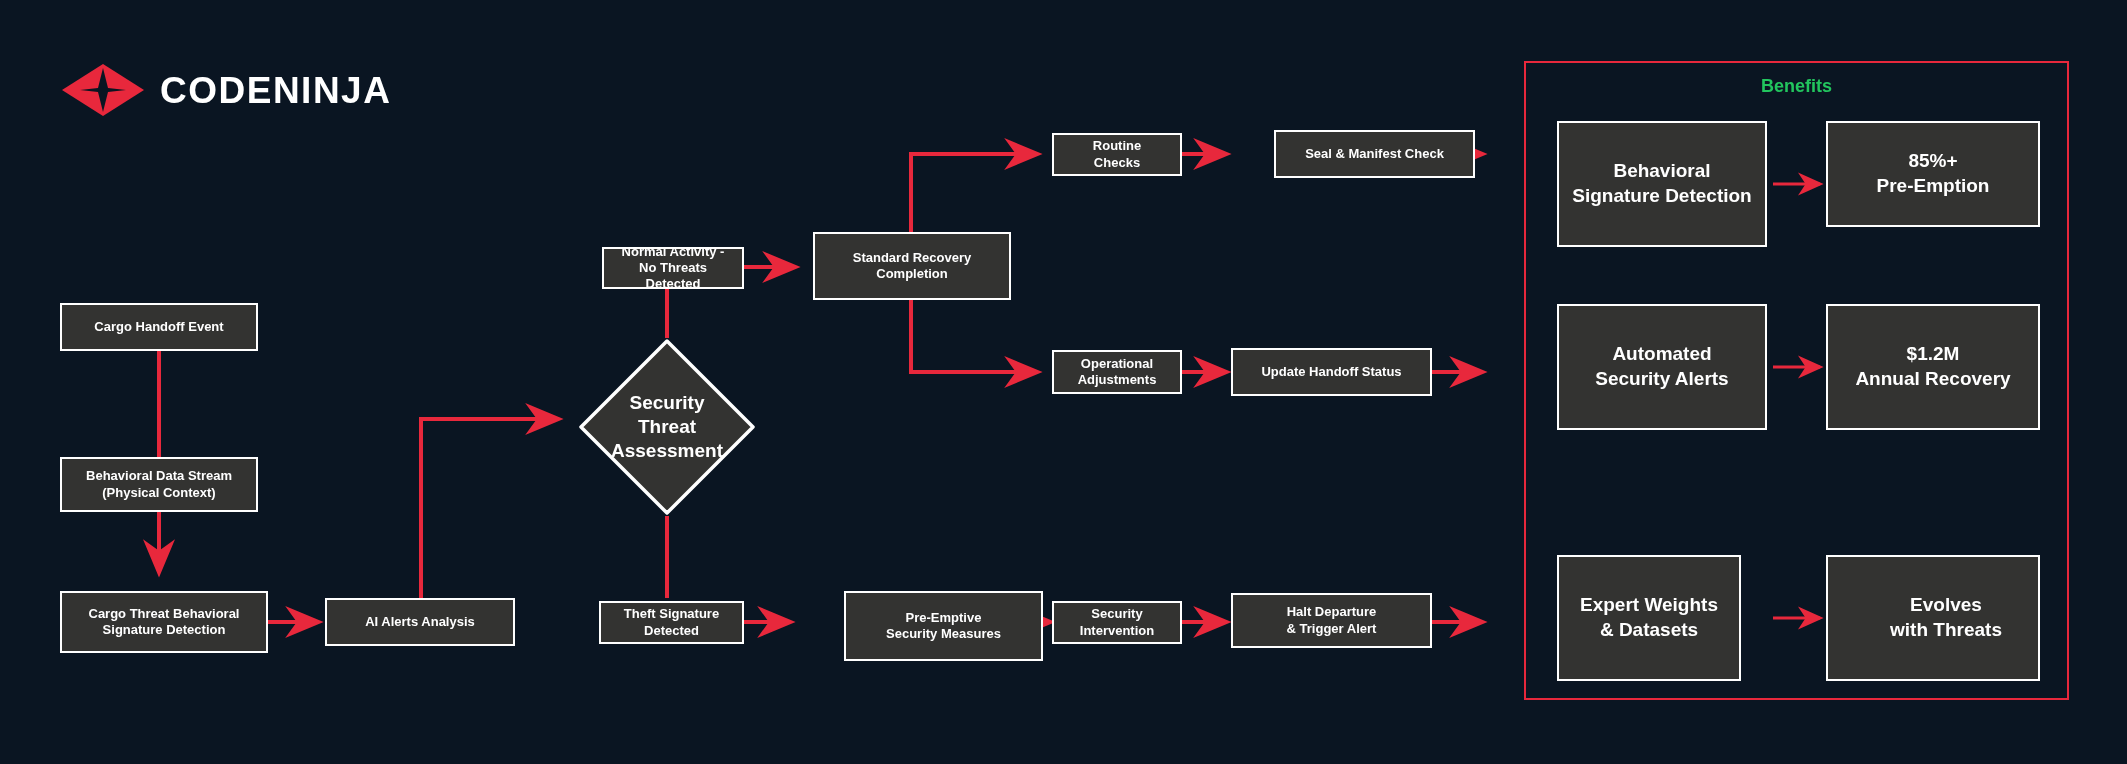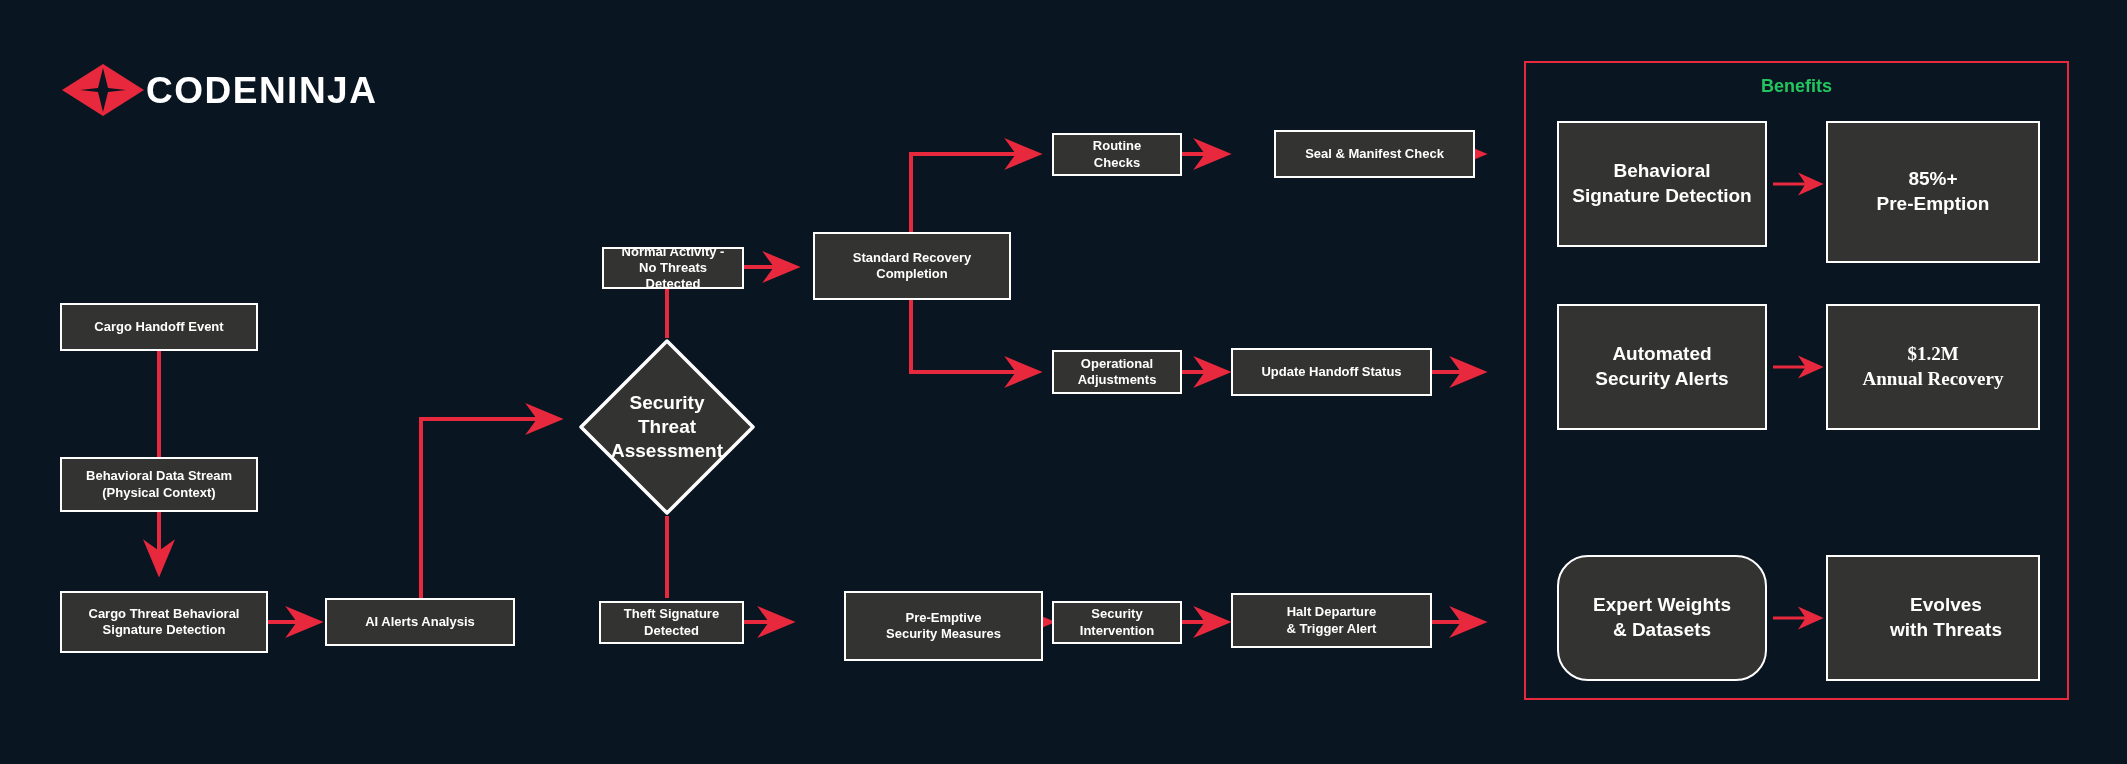--- a/index.html
+++ b/index.html
@@ -5,21 +5,21 @@
   html,body{margin:0;padding:0;background:#0a1522;}
   body{
     width:2127px;height:764px;overflow:hidden;
     font-family:"Liberation Sans","DejaVu Sans",sans-serif;
     color:#ffffff;
     position:relative;
   }
   #stage{position:absolute;inset:0;width:2127px;height:764px;}
 
   
-  #logo{position:absolute;left:60px;top:62px;display:flex;align-items:center;gap:0;}
+  #logo{position:absolute;left:60px;top:62px;display:flex;align-items:center;gap:14px;}
   #logo .mark{width:86px;height:56px;display:block;}
   #logo .wordmark{
     font-size:37px;font-weight:700;letter-spacing:1.5px;
     color:#ffffff;line-height:1;white-space:nowrap;
     font-family:"Liberation Sans","DejaVu Sans",sans-serif;
   }
 
   
   .node{
     position:absolute;box-sizing:border-box;
@@ -164,26 +164,26 @@
 Intervention</div>
 
   <div class="node sm" style="left:1231px;top:593px;width:201px;height:55px;">Halt Departure
 &amp; Trigger Alert</div>
 
   <div id="benefits-panel"></div>
   <div id="benefits-title">Benefits</div>
 
   <div class="node bene" style="left:1557px;top:121px;width:210px;height:126px;">Behavioral
 Signature Detection</div>
-  <div class="node bene" style="left:1826px;top:121px;width:214px;height:142px;">85%+
+  <div class="node bene" style="left:1826px;top:121px;width:214px;height:106px;">85%+
 Pre-Emption</div>
 
   <div class="node bene" style="left:1557px;top:304px;width:210px;height:126px;">Automated
 Security Alerts</div>
-  <div class="node bene" style="left:1826px;top:304px;width:214px;height:126px;font-family:Liberation Serif, serif;">$1.2M
+  <div class="node bene" style="left:1826px;top:304px;width:214px;height:126px;">$1.2M
 Annual Recovery</div>
 
-  <div class="node bene" style="left:1557px;top:555px;width:210px;height:126px;border-radius:31px;">Expert Weights
+  <div class="node bene" style="left:1557px;top:555px;width:184px;height:126px;">Expert Weights
 &amp; Datasets</div>
   <div class="node bene" style="left:1826px;top:555px;width:214px;height:126px;padding-left:34px;">Evolves
 with Threats</div>
 
 </div>
 
 </body></html>

